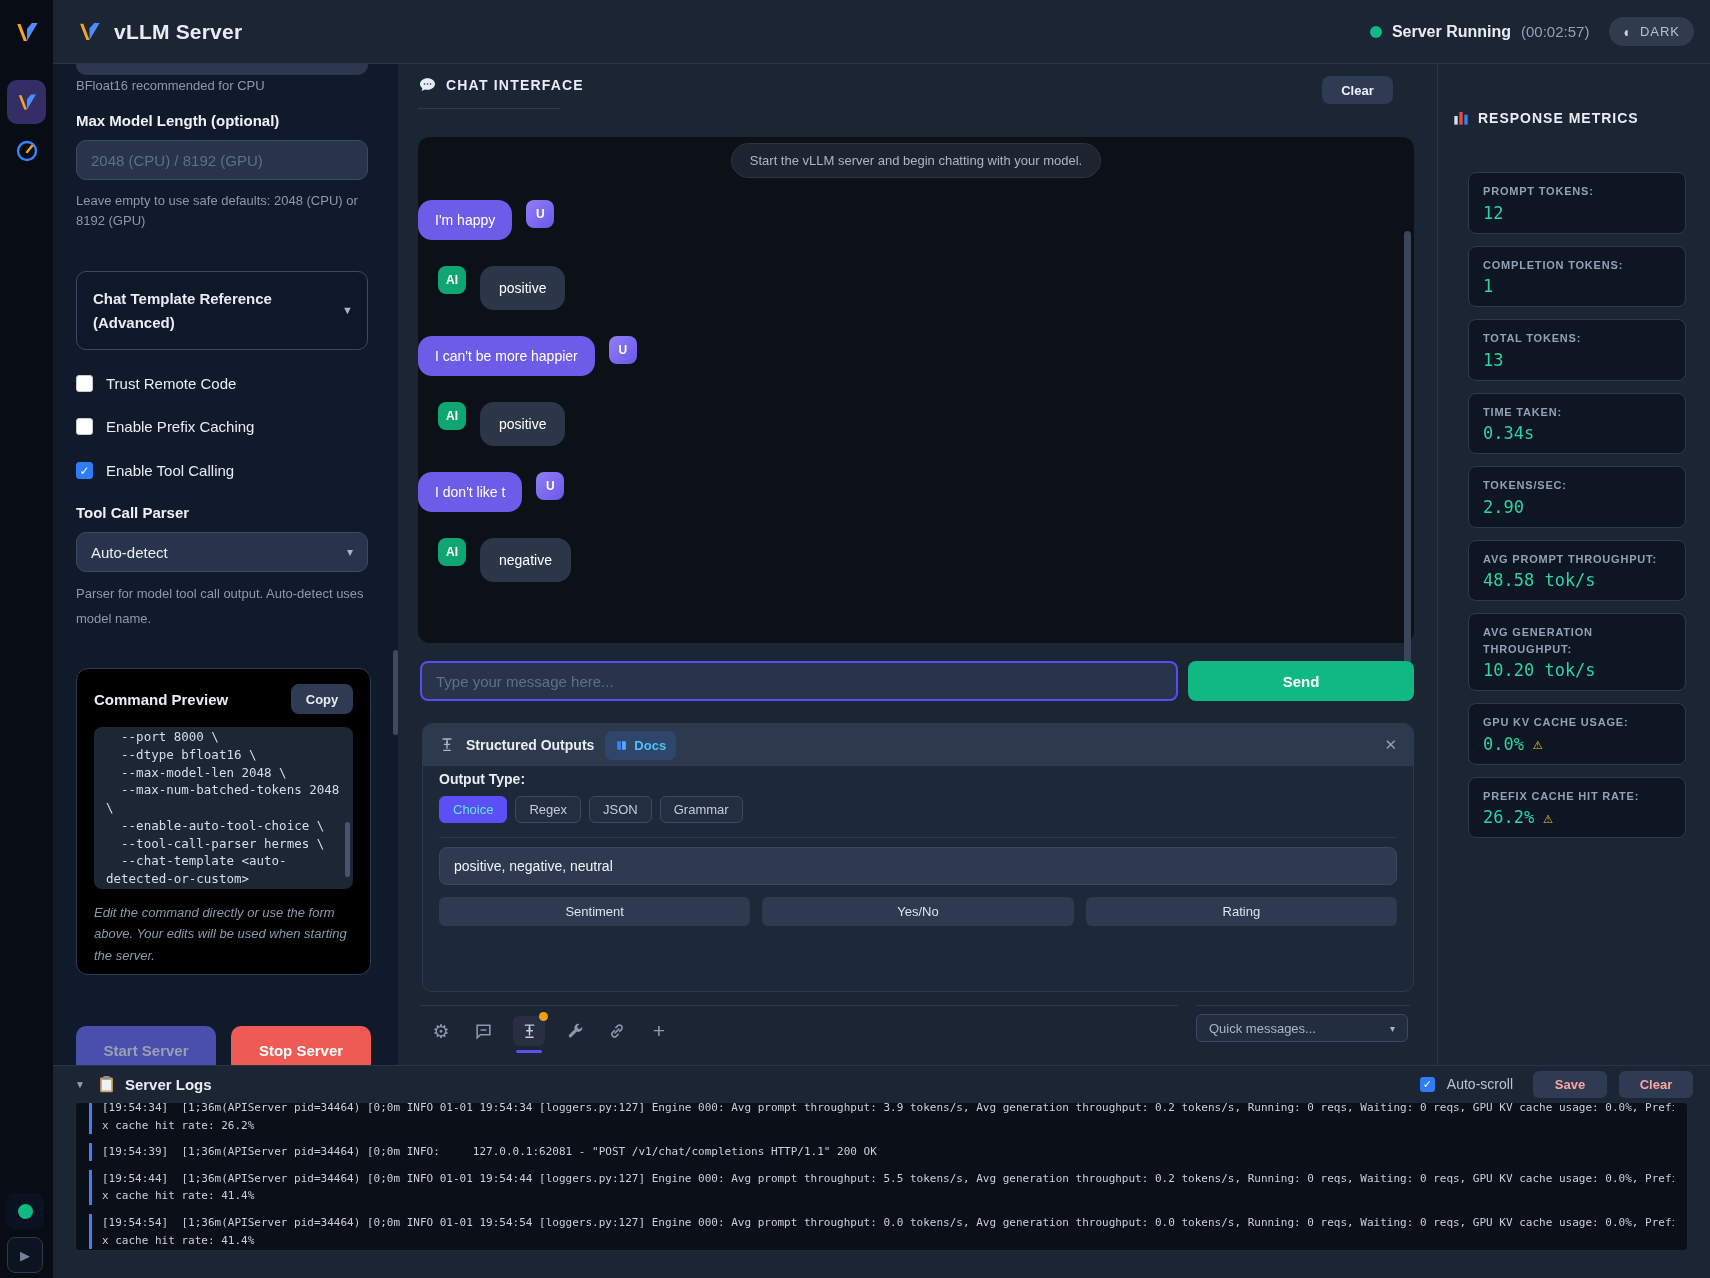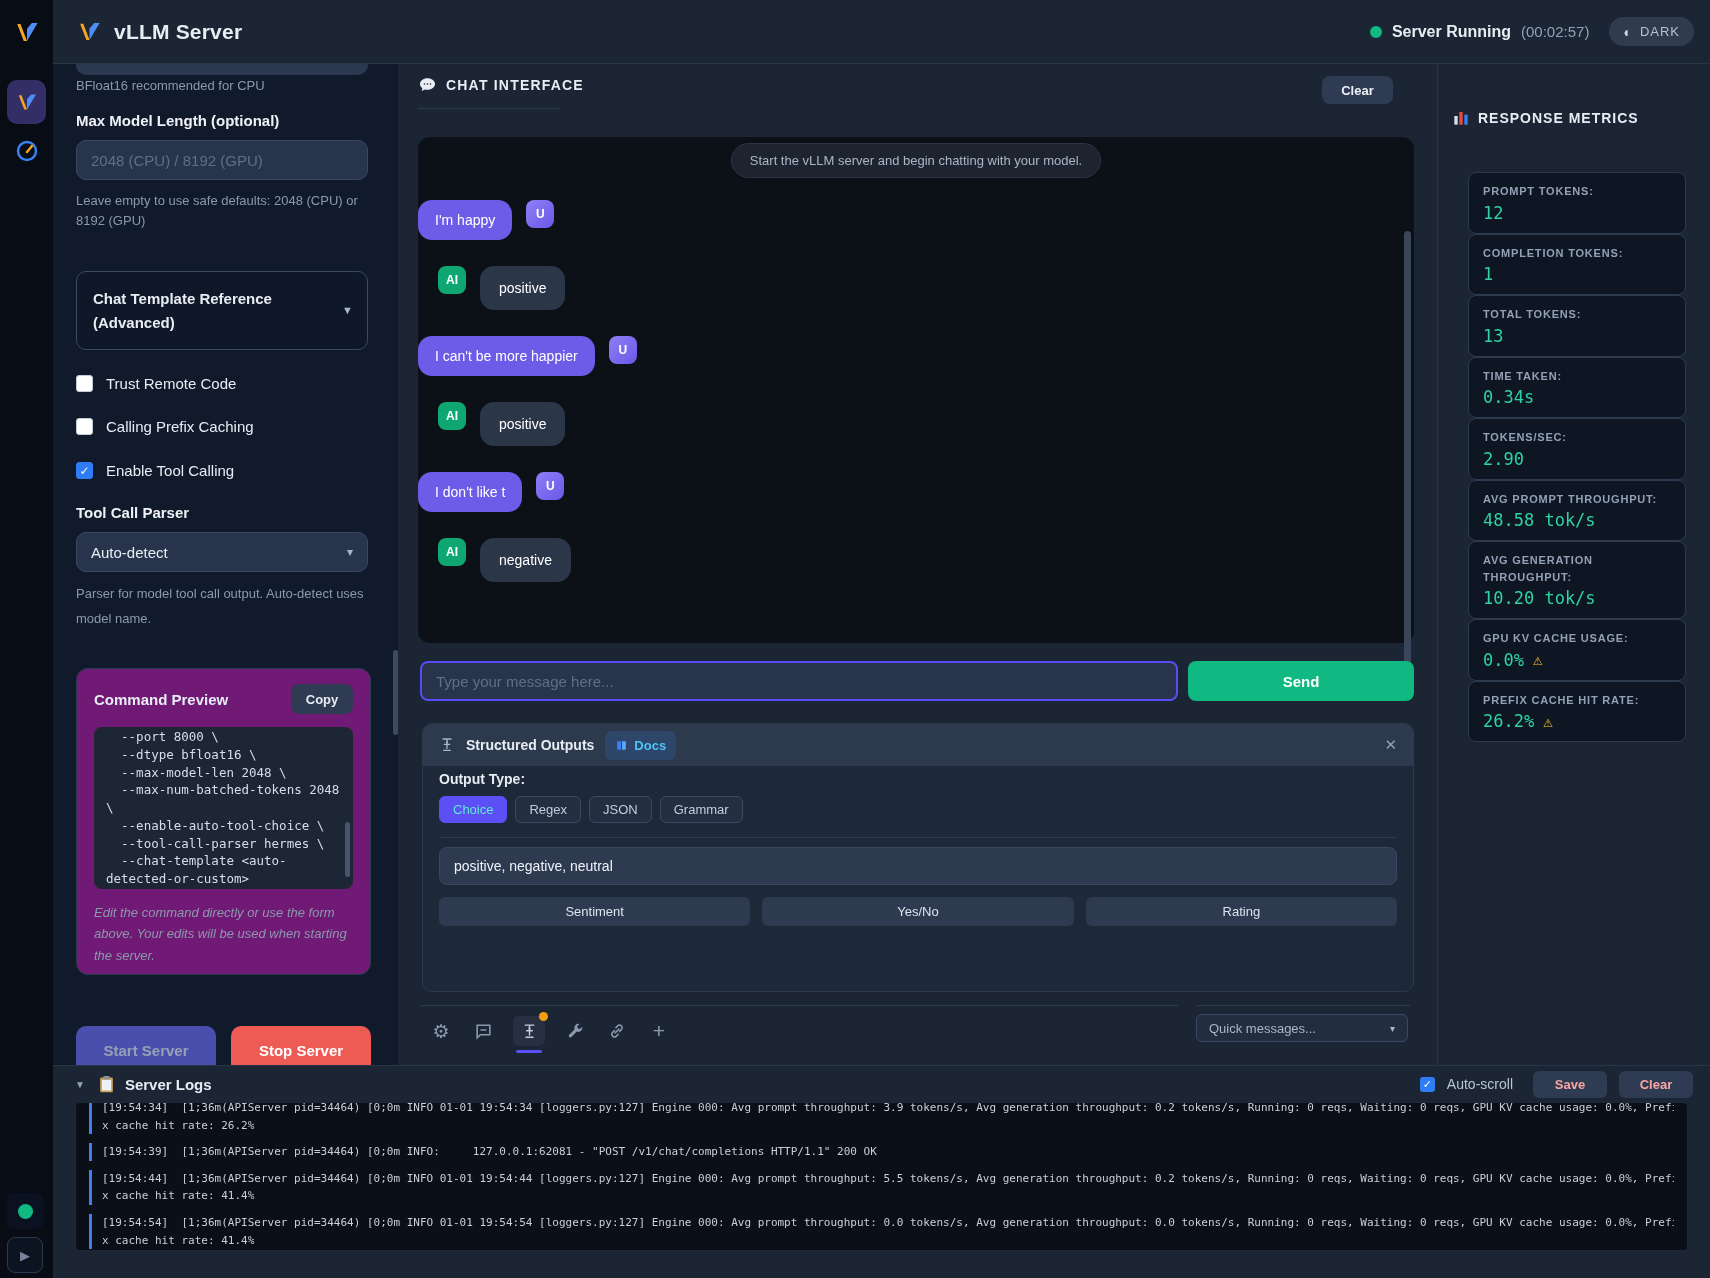--- a/index.html
+++ b/index.html
@@ -42,21 +42,21 @@
   .cfg-template-text { font-size:15px; font-weight:bold; line-height:1.55; padding:0 34px 0 16px; }
   .cfg-template-arrow { position:absolute; right:14px; top:32px; font-size:11px; color:#aab6c8; }
   .chk-row { left:23px; display:flex; align-items:center; gap:13px; }
   .chk-box { width:17px; height:17px; border-radius:3px; background:#ffffff; border:1px solid #c6ccd6; flex:0 0 auto; }
   .chk-box.checked { background:#2f7df6; border-color:#2f7df6; color:#fff; font-size:12px; font-weight:bold; display:flex; align-items:center; justify-content:center; }
   .chk-label { font-size:15px; }
   .cfg-parser-label { left:23px; top:440px; }
   .cfg-select { left:23px; top:468px; width:292px; height:40px; background:#28344b; border:1px solid #3c4963; border-radius:10px; display:flex; align-items:center; padding:0 14px; font-size:15px; }
   .cfg-select-chev { margin-left:auto; font-size:12px; color:#aab6c8; }
   .cfg-parser-help { left:23px; top:518px; width:292px; font-size:13px; color:#8b99ad; line-height:1.9; }
-  .cmd-card { left:23px; top:604px; width:295px; height:307px; border:1px solid #2c3a52; border-radius:12px; background:#701a75; padding:15px 17px; }
+  .cmd-card { left:23px; top:604px; width:295px; height:307px; border:1px solid #2c3a52; border-radius:12px; background:#000000; padding:15px 17px; }
   .cmd-head { display:flex; align-items:center; }
   .cmd-title { font-size:15px; font-weight:bold; }
   .copy-btn { margin-left:auto; width:62px; height:30px; background:#2e3b52; border-radius:8px; font-size:13px; font-weight:bold; color:#e8edf4; display:flex; align-items:center; justify-content:center; }
   .cmd-code { position:relative; margin-top:13px; height:162px; background:#1d2635; border-radius:8px; padding:8px 12px; overflow:hidden; }
   .cmd-code pre { font-family:"DejaVu Sans Mono","Liberation Mono",monospace; font-size:12.5px; line-height:1.42; color:#d6dee9; white-space:pre-wrap; margin-top:-7px; }
   .cmd-scroll { position:absolute; right:3px; top:95px; width:5px; height:55px; background:#47546b; border-radius:3px; }
   .cmd-note { margin-top:13px; font-size:13px; font-style:italic; color:#8b99ad; line-height:1.65; }
   .start-btn { left:23px; top:962px; width:140px; height:48px; background:#4a4fae; border-radius:10px; color:#98a1b3; font-size:15px; font-weight:bold; display:flex; align-items:center; justify-content:center; }
   .stop-btn { left:178px; top:962px; width:140px; height:48px; background:#ee5b55; border-radius:10px; color:#ffffff; font-size:15px; font-weight:bold; display:flex; align-items:center; justify-content:center; }
   .cfg-scrollbar { left:340px; top:586px; width:5px; height:85px; background:#3d4a60; border-radius:3px; }
@@ -108,21 +108,21 @@
   .tb-active { position:relative; width:32px; height:30px; background:#272f40; border-radius:6px; display:flex; align-items:center; justify-content:center; }
   .tb-underline { position:absolute; left:3px; bottom:-7px; width:26px; height:3px; background:#5b4ff5; border-radius:2px; }
   .tb-dot { position:absolute; right:-3px; top:-4px; width:9px; height:9px; border-radius:50%; background:#f59e0b; }
   .quick-select { left:798px; top:950px; width:212px; height:28px; background:#222d3f; border:1px solid #3c4963; border-radius:6px; display:flex; align-items:center; padding:0 12px; font-size:13px; color:#aab6c8; }
   .quick-chev { margin-left:auto; font-size:10px; }
 
   
   .metrics { left:1437px; top:64px; width:273px; height:1001px; background:#1b2534; border-left:1px solid #283548; }
   .met-head { left:15px; top:46px; display:flex; align-items:center; gap:9px; }
   .met-title { font-size:14px; font-weight:bold; letter-spacing:1px; }
-  .met-cards { left:30px; top:108px; width:218px; display:flex; flex-direction:column; }
+  .met-cards { left:30px; top:108px; width:218px; display:flex; flex-direction:column; gap:12px; }
   .met-card { background:#0e1624; border:1px solid #2c3a50; border-radius:8px; padding:10px 14px; }
   .met-label { font-size:11px; font-weight:bold; letter-spacing:.8px; color:#93a1b5; line-height:1.5; }
   .met-value { margin-top:3px; font-size:17px; color:#2ed3a2; display:flex; align-items:center; gap:9px; }
   .warn { color:#f6c026; font-size:16px; }
 
   
   .logs { left:53px; top:1065px; width:1657px; height:213px; background:#1b2534; border-top:1px solid #283548; z-index:10; }
   .logs-head { height:36px; display:flex; align-items:center; }
   .logs-collapse { margin-left:22px; font-size:10px; color:#93a1b5; }
   .logs-clip { margin-left:13px; width:17px; height:19px; }
@@ -191,21 +191,21 @@
     <div class="abs cfg-template">
       <div class="cfg-template-text">Chat Template Reference (Advanced)</div>
       <div class="cfg-template-arrow">▼</div>
     </div>
     <div class="abs chk-row" style="top:311px">
       <div class="chk-box"></div>
       <div class="chk-label">Trust Remote Code</div>
     </div>
     <div class="abs chk-row" style="top:354px">
       <div class="chk-box"></div>
-      <div class="chk-label">Calling Prefix Caching</div>
+      <div class="chk-label">Enable Prefix Caching</div>
     </div>
     <div class="abs chk-row" style="top:398px">
       <div class="chk-box checked">
           <span>✓</span>
         </div>
       <div class="chk-label">Enable Tool Calling</div>
     </div>
     <div class="abs cfg-label cfg-parser-label">Tool Call Parser</div>
     <div class="abs cfg-select">
       <span>Auto-detect</span>

